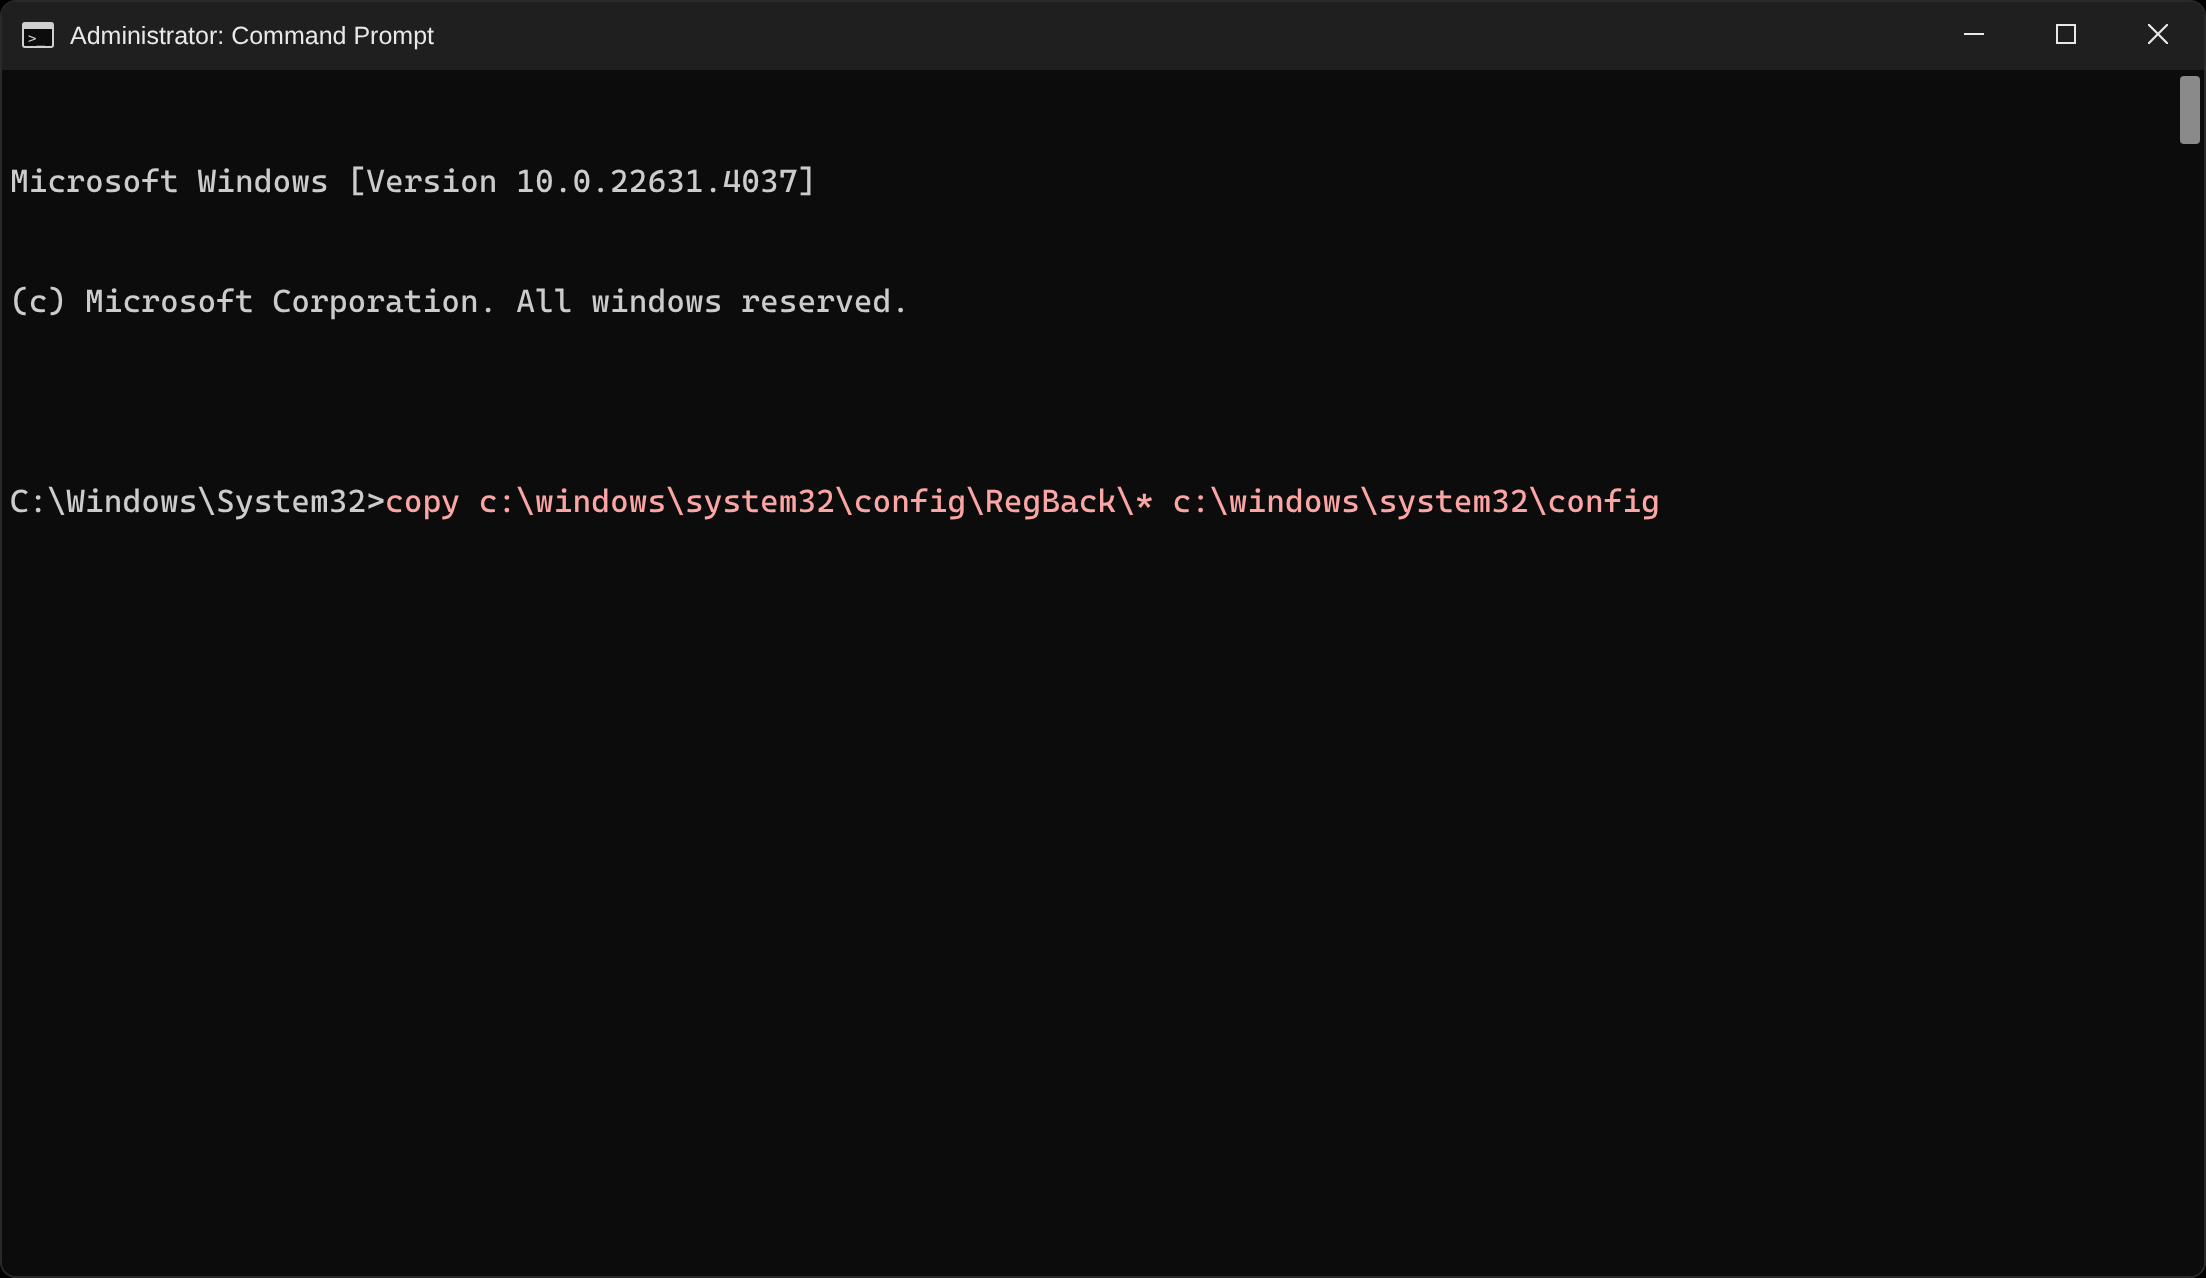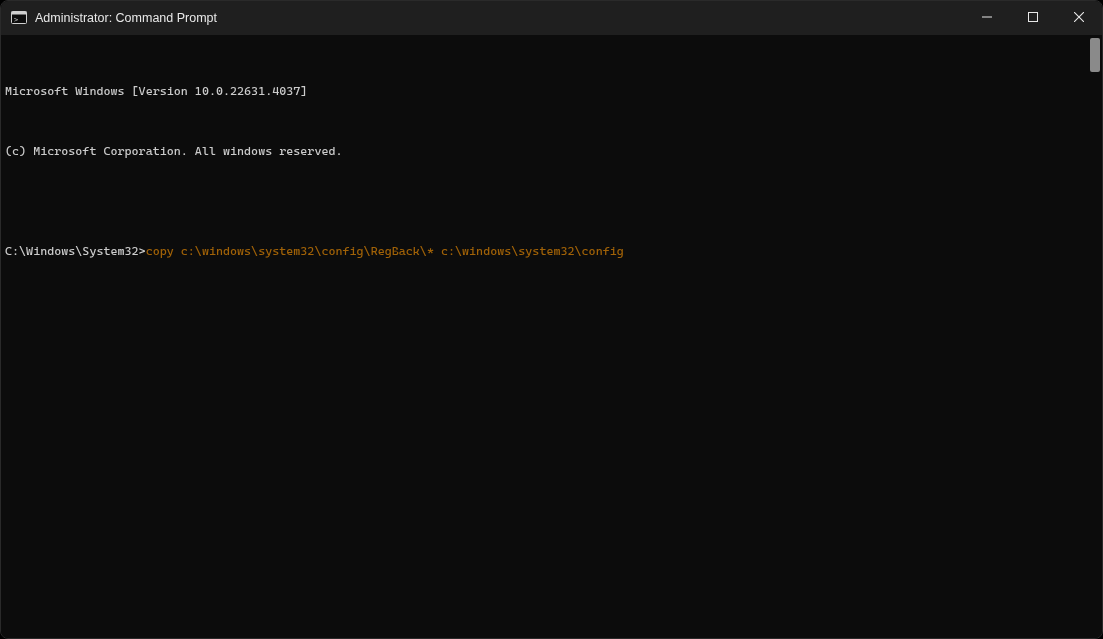--- a/index.html
+++ b/index.html
@@ -7,24 +7,24 @@
     .window { width:1103px; height:639px; background:#0c0c0c; display:flex; flex-direction:column; border:1px solid #2a2a2a; border-radius:8px; overflow:hidden; }
     .titlebar { height:34px; background:#1f1f1f; display:flex; align-items:center; color:#e8e8e8; font-size:12.5px; user-select:none; }
     .titlebar .left { display:flex; align-items:center; gap:8px; padding-left:10px; flex:0 0 auto; }
     .titlebar .title-text { white-space:nowrap; }
     .titlebar .spacer { flex:1 1 auto; }
     .win-controls { display:flex; height:100%; }
     .win-btn { width:46px; height:100%; display:flex; align-items:center; justify-content:center; color:#e8e8e8; }
     .app-icon { width:16px; height:16px; display:inline-flex; align-items:center; justify-content:center; }
 
     .client { flex:1 1 auto; position:relative; background:#0c0c0c; }
-    .terminal { position:absolute; inset:0; padding:6px 4px 4px 4px; color:#cccccc; font-family:"Cascadia Mono","Consolas","Courier New",monospace; font-size:12px; line-height:20px; white-space:pre; letter-spacing:0px; }
+    .terminal { position:absolute; inset:0; padding:6px 4px 4px 4px; color:#cccccc; font-family:"Cascadia Mono","Consolas","Courier New",monospace; font-size:16px; line-height:20px; white-space:pre; letter-spacing:0px; }
     .terminal .line { white-space:pre; }
     .prompt-line { display:flex;justify-content:flex-end; }
-    .prompt-line .cmd-input { flex:1 1 auto; color:#a16207; background:transparent; border:none; outline:none; font:inherit; white-space:pre; padding:0; margin:0; }
+    .prompt-line .cmd-input { flex:1 1 auto; color:#fca5a5; background:transparent; border:none; outline:none; font:inherit; white-space:pre; padding:0; margin:0; }
     .scrollbar { position:absolute; top:3px; right:2px; width:10px; height:34px; background:#8a8a8a; border-radius:2px; }
   </style>
 </head>
 <body>
 
 <div class="window">
   <div class="titlebar">
     <div class="left">
       <span class="app-icon">
         <svg width="16" height="16" viewBox="0 0 16 16">

